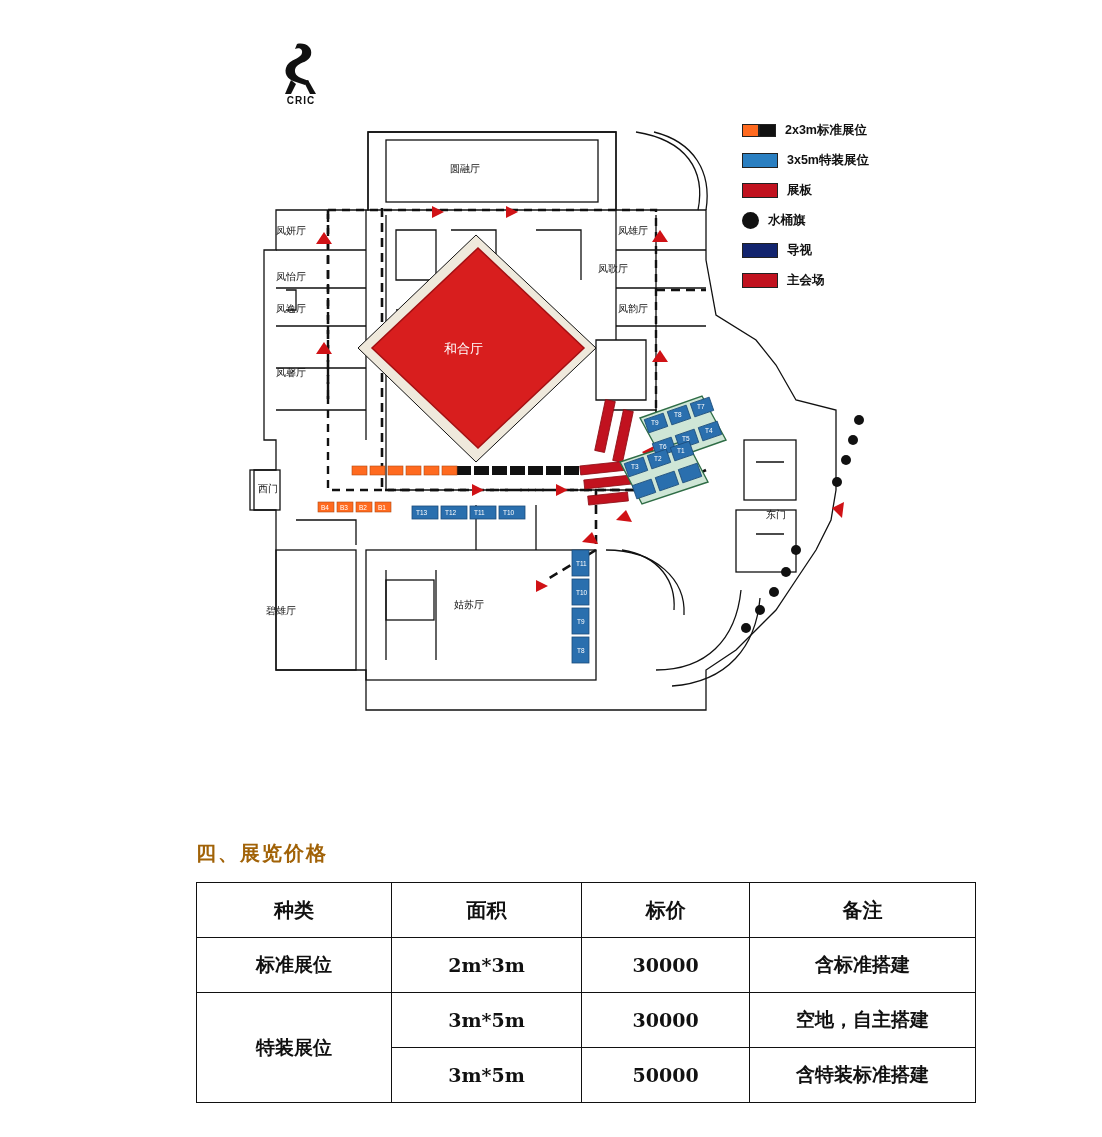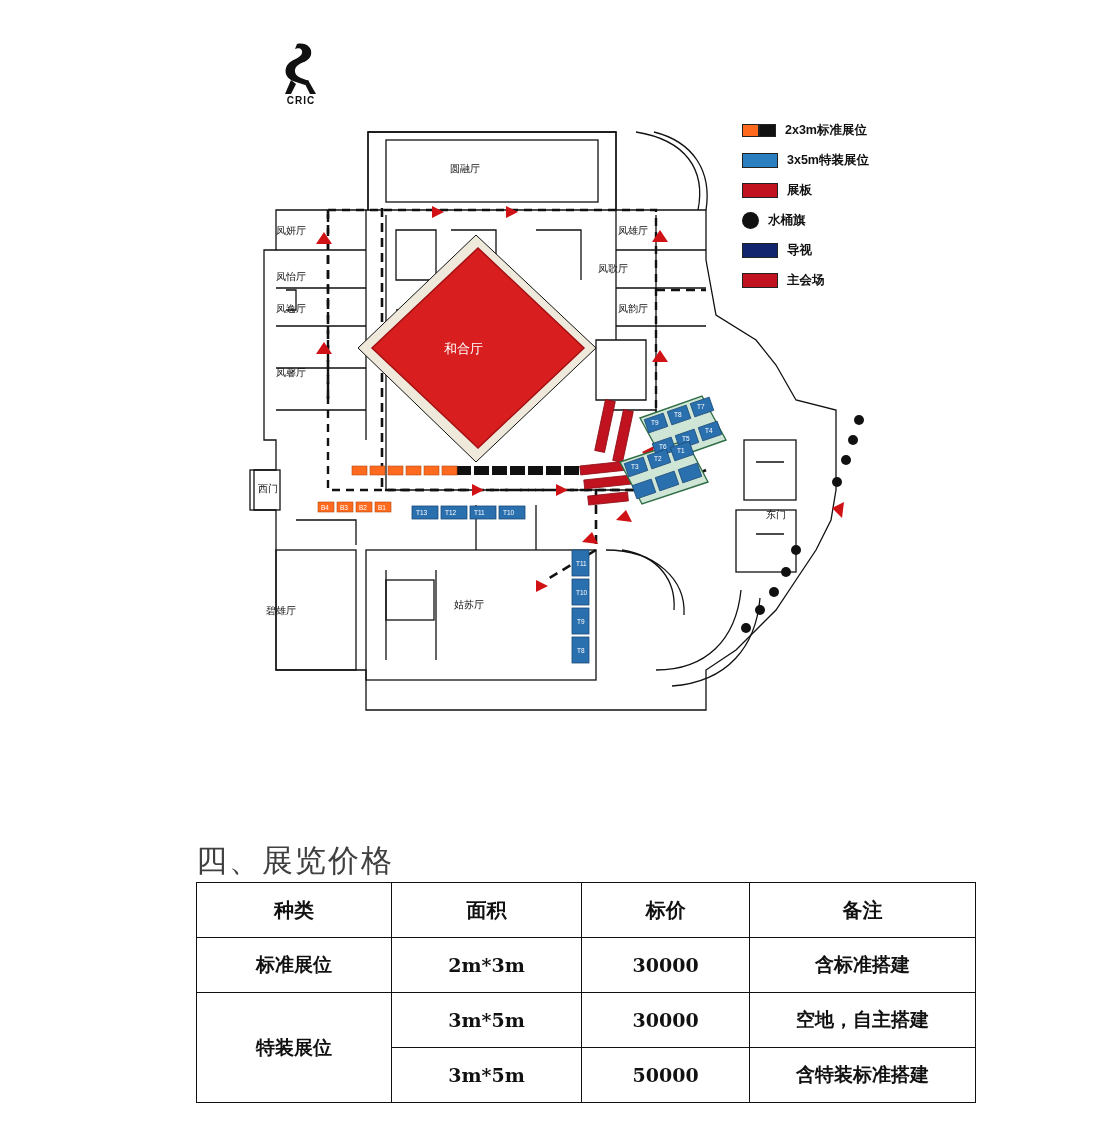--- a/index.html
+++ b/index.html
@@ -45,21 +45,21 @@
   .legend-swatch.split{
     border:none;display:flex;
   }
   .legend-swatch.split i{display:block;width:50%;height:100%;border:1px solid #222;box-sizing:border-box;}
   .legend-swatch.circle{width:17px;height:17px;border-radius:50%;border:none;}
   .legend-label{font-size:12.5px;font-weight:bold;color:#111;white-space:nowrap;}
 
   
   .section-title{
     position:absolute;left:196px;top:840px;
-    font-size:31px;font-weight:normal;letter-spacing:2px;color:#404040;
+    font-size:20px;font-weight:bold;letter-spacing:2px;color:#a16207;
     font-family:"DejaVu Serif","Liberation Serif",serif;
   }
 
   
   .price-table{
     position:absolute;left:196px;top:882px;width:780px;
     border-collapse:collapse;
     font-family:"DejaVu Serif","Liberation Serif",serif;
   }
   .price-table th,.price-table td{

